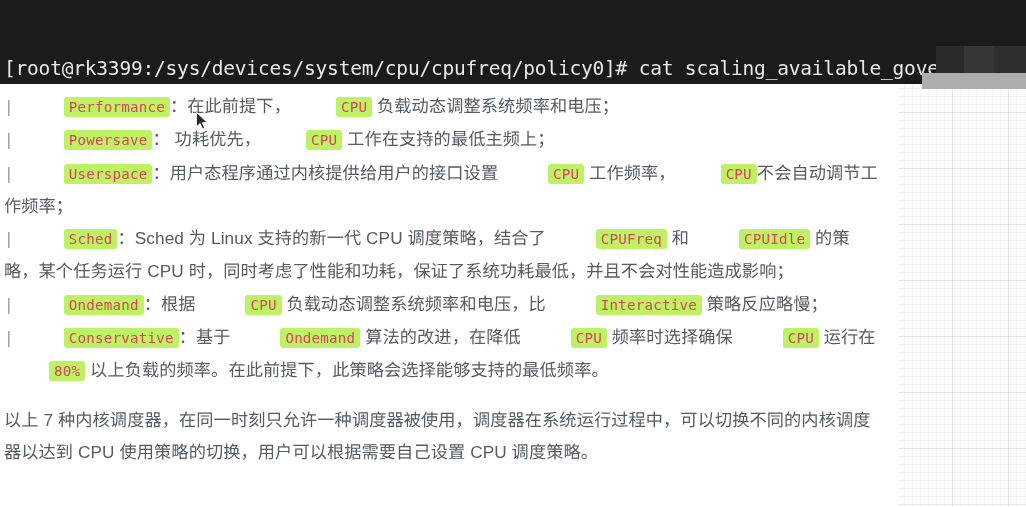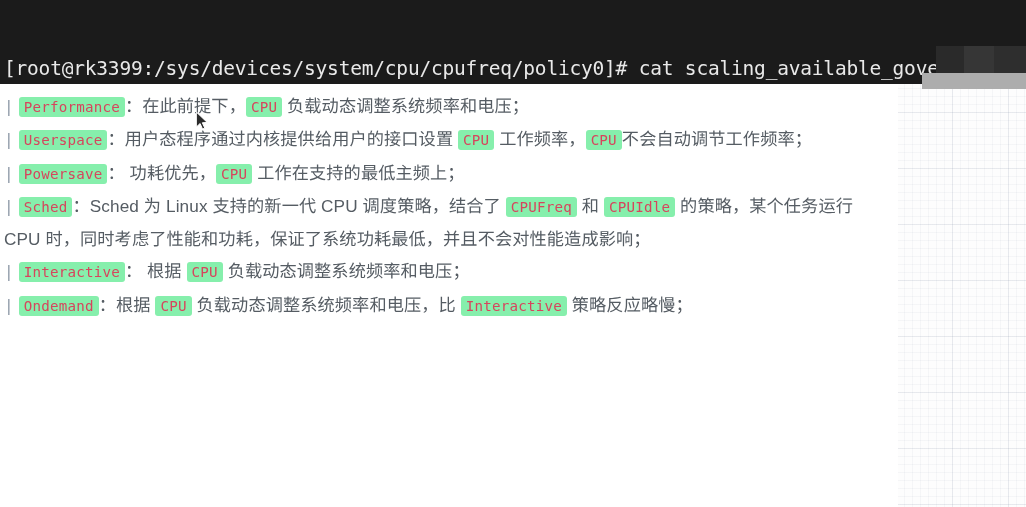--- a/index.html
+++ b/index.html
@@ -109,25 +109,26 @@
     font-weight: 400;
     margin-right: 5px;
     font-family: "DejaVu Sans Mono", "Liberation Mono", monospace;
     font-size: 16px;
   }
 
   code, .code {
     font-family: "DejaVu Sans Mono", "Liberation Mono", monospace;
     font-size: 14.2px;
     color: #d6455d;
-    background: #86efac;
+    background: #bef264;
     padding: 2px 5px 2px 5px;
     border-radius: 3px;
     letter-spacing: 0.2px;
     white-space: nowrap;
+    margin-left: 45px;
   }
 
   .pt { 
     font-family: "Liberation Sans", sans-serif;
   }
 
   
   .cursor {
     position: absolute;
     left: 196px;
@@ -157,24 +158,25 @@
 </div>
 <div class="term-shade-a"></div>
 <div class="term-shade-b"></div>
 <div class="term-shade-c"></div>
 
 <div class="gray-strip"></div>
 
 <div class="article">
   <div id="items-host">
       <p class="para gov-item"><span class="bar">|</span><code class="code">Performance</code><span>：</span><span>在此前提下，</span><code class="code">CPU</code><span> 负载动态调整系统频率和电压；</span></p>
+      <p class="para gov-item"><span class="bar">|</span><code class="code">Powersave</code><span>： </span><span>功耗优先，</span><code class="code">CPU</code><span> 工作在支持的最低主频上；</span></p>
       <p class="para gov-item"><span class="bar">|</span><code class="code">Userspace</code><span>：</span><span>用户态程序通过内核提供给用户的接口设置 </span><code class="code">CPU</code><span> 工作频率，</span><code class="code">CPU</code><span>不会自动调节工作频率；</span></p>
-      <p class="para gov-item"><span class="bar">|</span><code class="code">Powersave</code><span>： </span><span>功耗优先，</span><code class="code">CPU</code><span> 工作在支持的最低主频上；</span></p>
       <p class="para gov-item"><span class="bar">|</span><code class="code">Sched</code><span>：</span><span class="pt">Sched</span><span> 为 </span><span class="pt">Linux</span><span> 支持的新一代 </span><span class="pt">CPU</span><span> 调度策略，结合了 </span><code class="code">CPUFreq</code><span> 和 </span><code class="code">CPUIdle</code><span> 的策略，某个任务运行 </span><span class="pt">CPU</span><span> 时，同时考虑了性能和功耗，保证了系统功耗最低，并且不会对性能造成影响；</span></p>
-      <p class="para gov-item"><span class="bar">|</span><code class="code">Interactive</code><span>： </span><span>根据 </span><code class="code">CPU</code><span> 负载动态调整系统频率和电压；</span></p>
       <p class="para gov-item"><span class="bar">|</span><code class="code">Ondemand</code><span>：</span><span>根据 </span><code class="code">CPU</code><span> 负载动态调整系统频率和电压，比 </span><code class="code">Interactive</code><span> 策略反应略慢；</span></p>
+      <p class="para gov-item"><span class="bar">|</span><code class="code">Conservative</code><span>：</span><span>基于 </span><code class="code">Ondemand</code><span> 算法的改进，在降低 </span><code class="code">CPU</code><span> 频率时选择确保 </span><code class="code">CPU</code><span> 运行在 </span><code class="code">80%</code><span> 以上负载的频率。在此前提下，此策略会选择能够支持的最低频率。</span></p>
     </div>
   <div class="spacer-gap"></div>
+  <p class="para" id="summary-host"><span>以上 </span><span class="pt">7</span><span> 种内核调度器，在同一时刻只允许一种调度器被使用，调度器在系统运行过程中，可以切换不同的内核调度器以达到 </span><span class="pt">CPU</span><span> 使用策略的切换，用户可以根据需要自己设置 </span><span class="pt">CPU</span><span> 调度策略。</span></p>
 </div>
 
 <svg class="cursor" viewBox="0 0 12 18" style="left: 196px; top: 112px;">
   <polygon points="0,0 0,13.5 3.4,10.4 5.6,15.4 7.6,14.4 5.4,9.7 9.8,9.4" fill="#2b2b2b" stroke="#ffffff" stroke-width="0.9"></polygon>
 </svg>
 
 </body></html>

